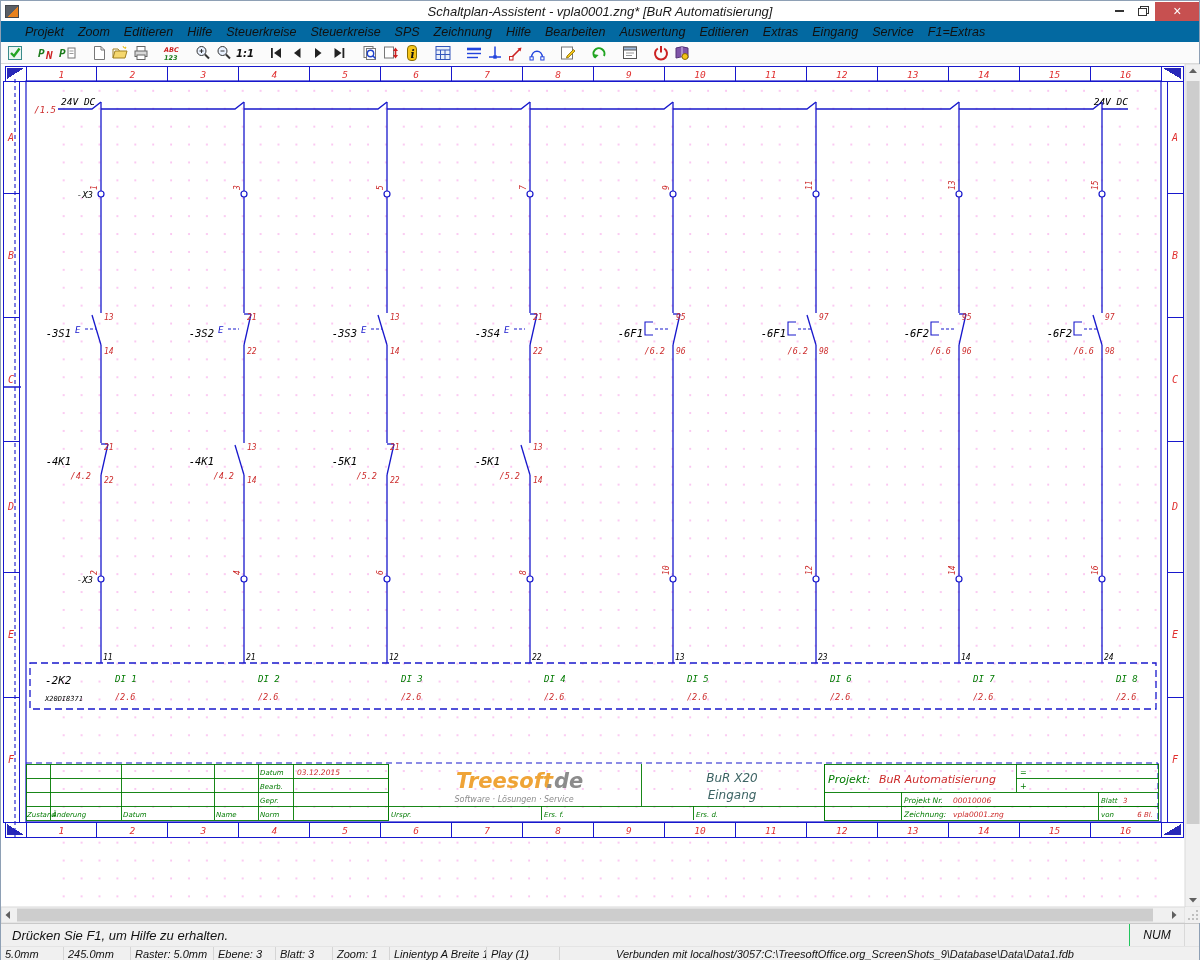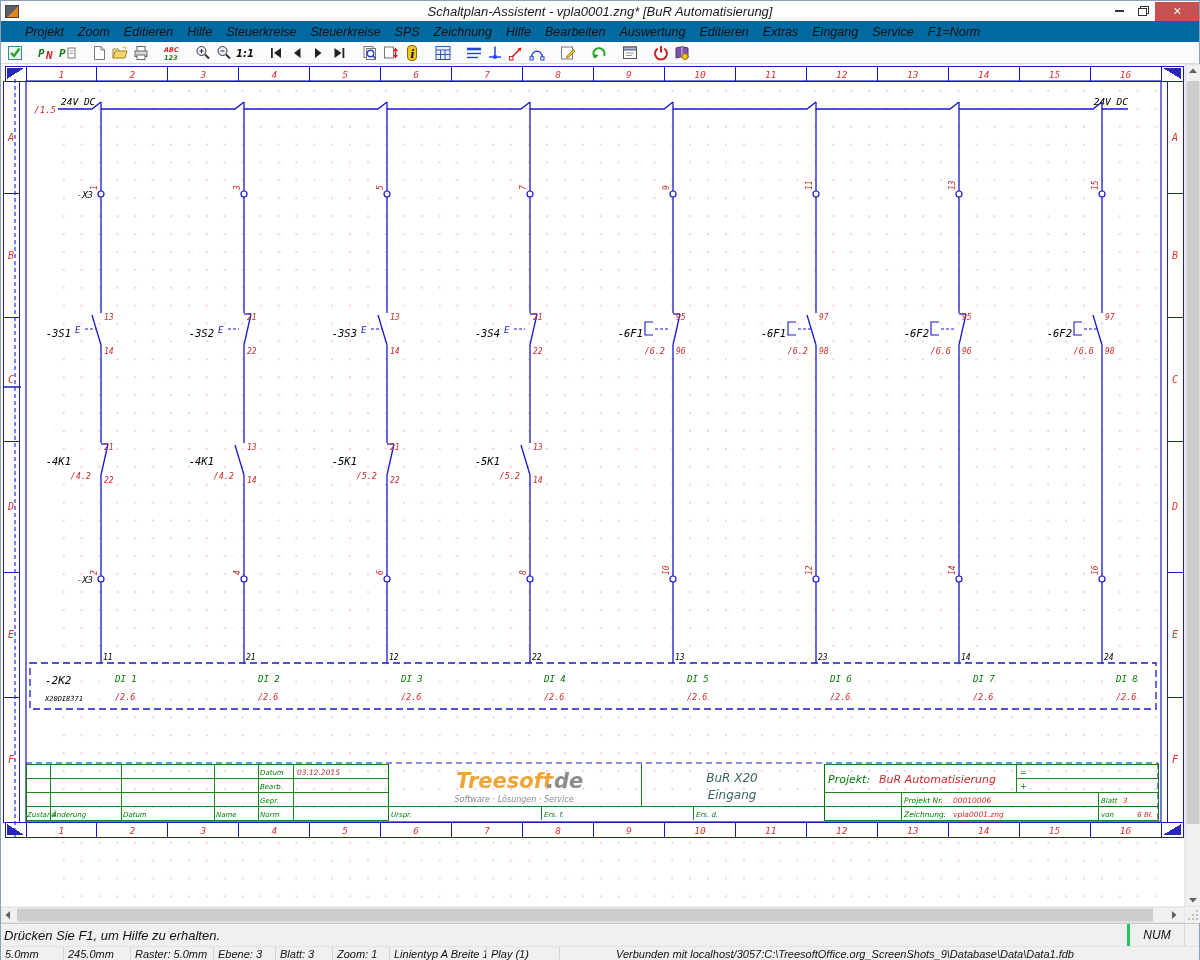--- a/index.html
+++ b/index.html
@@ -33,23 +33,23 @@
   .tb-btn svg{display:block;}
 
   
   .canvas-wrap{position:relative;width:1200px;height:859px;background:#fff;}
   .canvas-wrap svg{position:absolute;left:0;top:0;}
   text.sch{font-family:"DejaVu Sans Mono",monospace;}
   text.tb{font-family:"DejaVu Sans",sans-serif;}
 
   
   .sb-a{height:22px;background:#F0F0F0;border-top:1px solid #C9C9C9;display:flex;align-items:center;font-size:13px;color:#111;}
-  .sb-a .msg{padding-left:3px;flex:1;}
+  .sb-a .msg{padding-left:11px;flex:1;}
   .sb-num{width:54px;align-self:stretch;display:flex;align-items:center;justify-content:center;
-          border-left:3px solid #22c55e;border-right:1px solid #D9D9D9;font-size:12px;}
+          border-left:1px solid #22c55e;border-right:1px solid #D9D9D9;font-size:12px;}
   .sb-tail{width:14px;align-self:stretch;}
   .sb-b{height:16px;background:#F0F0F0;display:flex;align-items:center;font-size:11px;color:#111;border-top:1px solid #E4E4E4;}
   .sb-cell{height:16px;line-height:15px;border-right:1px solid #D5D5D5;padding-left:4px;box-sizing:border-box;white-space:nowrap;overflow:hidden;}
 </style>
 </head>
 <body>
 
 <div class="app">
 
   <div class="titlebar">
@@ -78,21 +78,21 @@
       <span class="menu-item">Steuerkreise</span>
       <span class="menu-item">SPS</span>
       <span class="menu-item">Zeichnung</span>
       <span class="menu-item">Hilfe</span>
       <span class="menu-item">Bearbeiten</span>
       <span class="menu-item">Auswertung</span>
       <span class="menu-item">Editieren</span>
       <span class="menu-item">Extras</span>
       <span class="menu-item">Eingang</span>
       <span class="menu-item">Service</span>
-      <span class="menu-item">F1=Norm</span>
+      <span class="menu-item">F1=Extras</span>
     </div>
 
   <div class="toolbar">
       <div class="tb-group">
         <div class="tb-btn">
           <svg width="18" height="18">
             <rect x="1.5" y="2.5" width="13" height="13" fill="#EAF6F1" stroke="#3A8A8A"></rect>
             <path d="M4 9 L7 12 L12.5 4.5" stroke="#22A522" stroke-width="2.4" fill="none"></path>
           </svg>
         </div>

